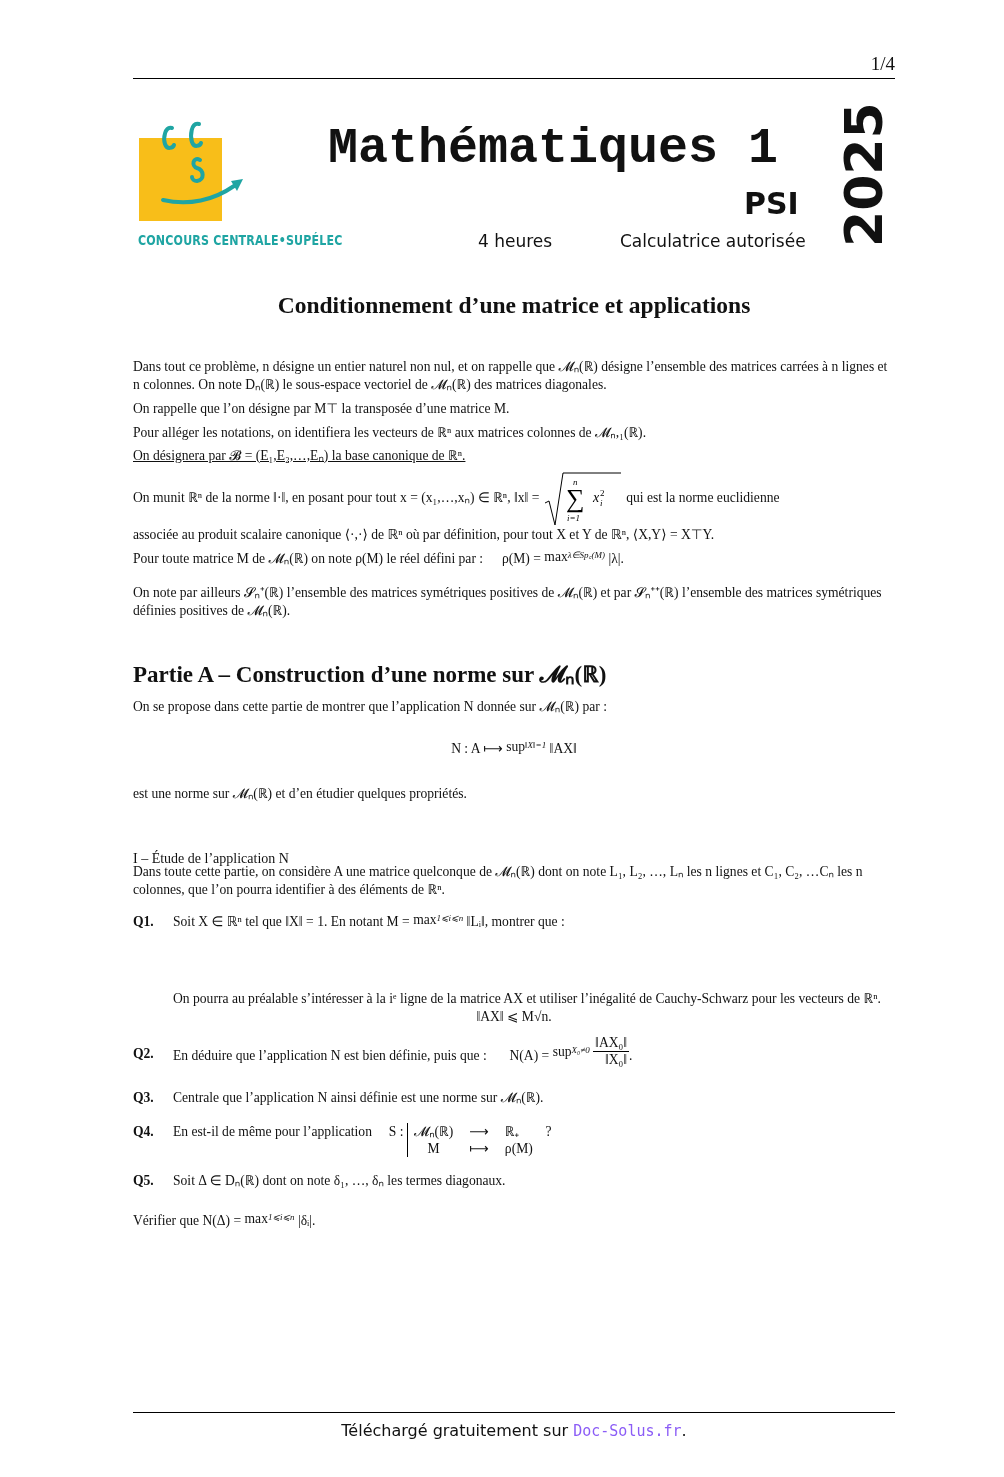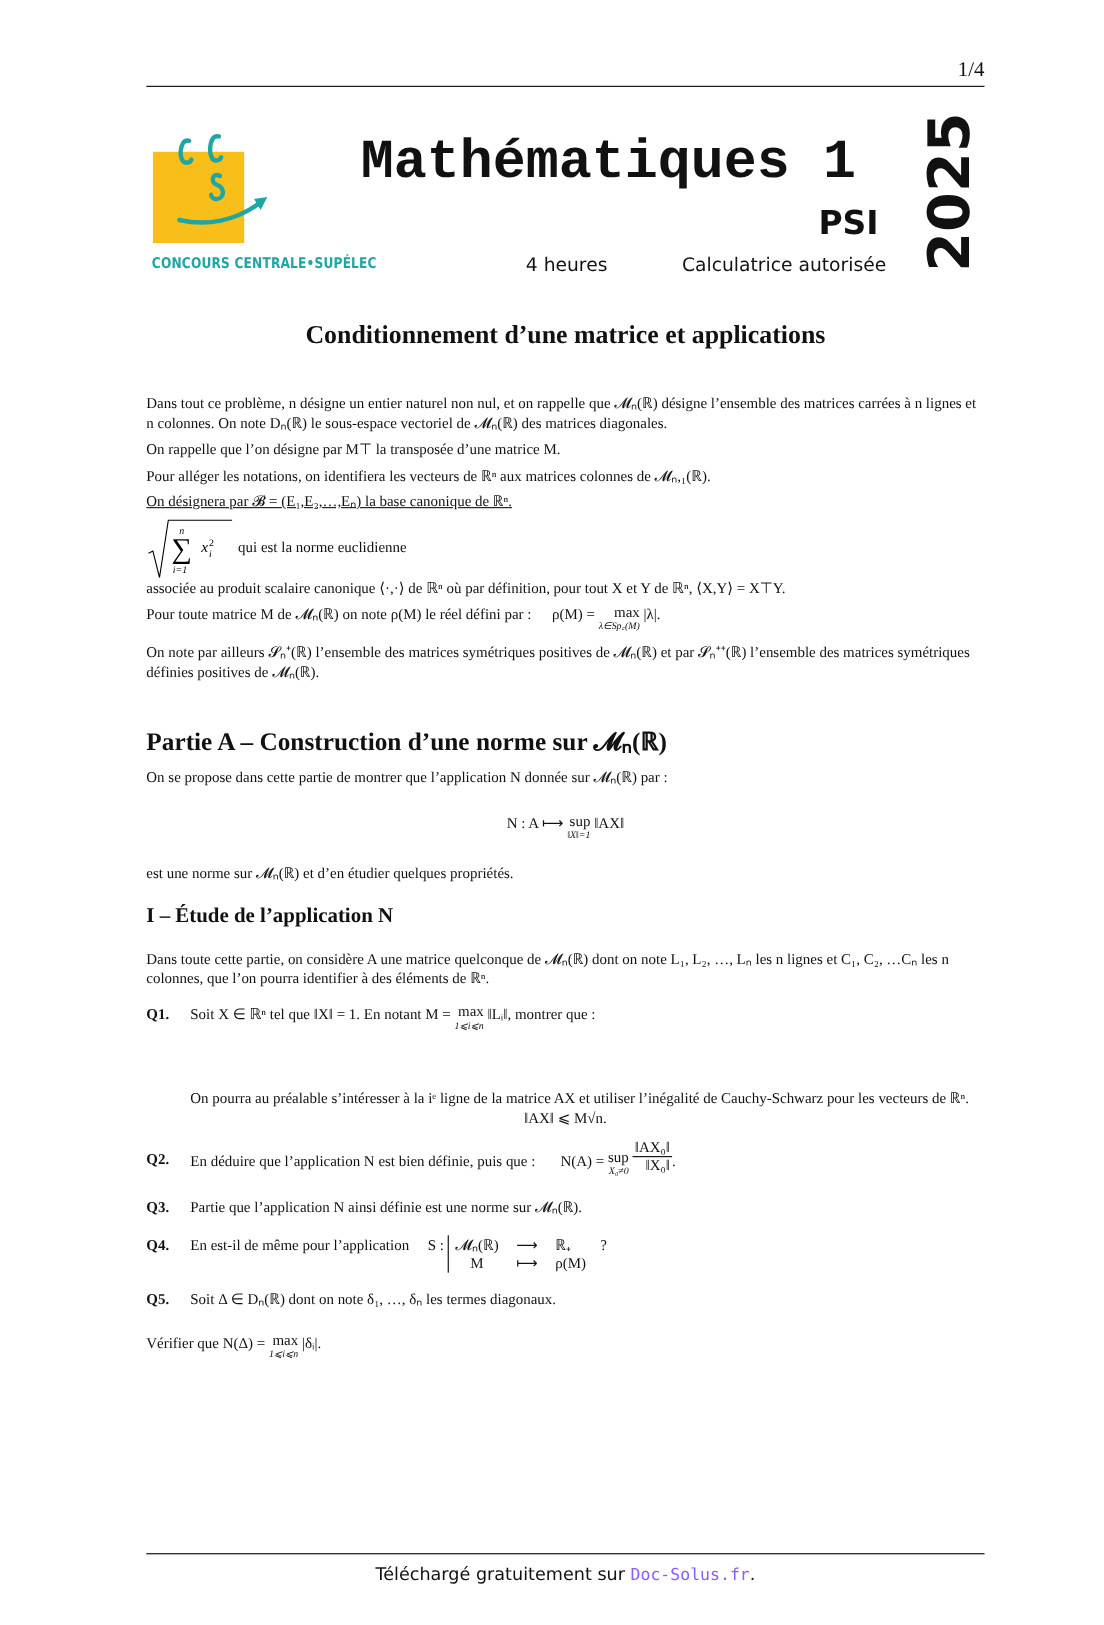--- a/index.html
+++ b/index.html
@@ -24,27 +24,27 @@
   .calc { left: 620px; top: 231px; font-family: "DejaVu Sans", sans-serif; font-size: 17px; }
   .year { left: 838px; top: 247px; font-family: "DejaVu Sans", sans-serif; font-weight: bold; font-size: 52px; transform: rotate(-90deg); transform-origin: left top; letter-spacing: 0px; line-height: 1; }
 
   .subject { left: 0; width: 1028px; top: 292px; text-align: center; font-family: "Liberation Serif", serif; font-weight: bold; font-size: 23.5px; }
 
   .body { left: 133px; width: 762px; font-family: "Liberation Serif", serif; font-size: 13.6px; line-height: 18px; }
   .body p { margin: 0; }
   .center { text-align: center; }
 
   .part-head { left: 133px; top: 657px; font-family: "Liberation Serif", serif; font-weight: bold; font-size: 23px; }
-  .sec-head { left: 133px; top: 822px; font-family: "Liberation Serif", serif; font-weight: bold; font-size: 19px; }
+  .sec-head { left: 133px; top: 851px; font-family: "Liberation Serif", serif; font-weight: normal; font-size: 14px; }
 
   .q { position: absolute; left: 133px; width: 762px; font-family: "Liberation Serif", serif; font-size: 13.6px; line-height: 18px; }
   .qlabel { position: absolute; left: 0; top: 0; font-weight: bold; }
   .qtext { position: absolute; left: 40px; top: 0; right: 0; }
 
-  .lim { display: inline-flex; flex-direction: column; align-items: flex-end; vertical-align: top; line-height: 1; }
+  .lim { display: inline-flex; flex-direction: row; align-items: flex-start; vertical-align: top; line-height: 1; }
   .lim .op { font-style: normal; }
   .lim .sub { font-size: 9px; font-style: italic; margin-top: 1px; }
 
   .frac { display: inline-flex; flex-direction: column; align-items: flex-end; vertical-align: middle; line-height: 1.2; }
   .frac .num { border-bottom: 1px solid #000; padding: 0 2px; }
   .frac .den { padding: 0 2px; }
 
   .foot-rule { left: 133px; top: 1412px; width: 762px; border-top: 1.3px solid #000; }
   .footer { left: 0; width: 1028px; top: 1421px; text-align: center; font-family: "DejaVu Sans", sans-serif; font-size: 16px; }
   .footer a { color: #8b5cf6; text-decoration: none; font-family: "DejaVu Sans Mono", monospace; font-size: 15px; }
@@ -85,20 +85,21 @@
   <p>On rappelle que l’on désigne par M⊤ la transposée d’une matrice M.</p>
 </div>
 <div class="abs body" style="top:424px;">
   <p>Pour alléger les notations, on identifiera les vecteurs de ℝⁿ aux matrices colonnes de 𝓜ₙ,₁(ℝ).</p>
 </div>
 <div class="abs body" style="top:447px;text-decoration:underline;">
   <p>On désignera par 𝓑 = (E₁,E₂,…,Eₙ) la base canonique de ℝⁿ.</p>
 </div>
 
 <div class="abs body" style="top:489px;">
+  <span>On munit ℝⁿ de la norme ‖·‖, en posant pour tout x = (x₁,…,xₙ) ∈ ℝⁿ, ‖x‖ =</span>
   <span style="display:inline-block; position:relative; width:80px; height:18px; vertical-align:top;">
     <svg width="80" height="58" viewBox="0 0 80 58" style="position:absolute; left:0; top:-18px;">
       <polyline points="2,32 6,30 12,54 20,2 78,2" fill="none" stroke="#000" stroke-width="1"></polyline>
       <text x="30" y="14" font-size="9" font-style="italic" font-family="Liberation Serif, serif">n</text>
       <text x="23" y="36" font-size="26" font-family="Liberation Serif, serif">∑</text>
       <text x="24" y="50" font-size="9" font-style="italic" font-family="Liberation Serif, serif">i=1</text>
       <text x="50" y="31" font-size="14" font-style="italic" font-family="Liberation Serif, serif">x</text>
       <text x="57" y="25" font-size="9" font-family="Liberation Serif, serif">2</text>
       <text x="57" y="35" font-size="9" font-style="italic" font-family="Liberation Serif, serif">i</text>
     </svg>
@@ -173,21 +174,21 @@
     </span>
     <span class="frac" style="margin-top:-10px;">
       <span class="num">‖AX₀‖</span>
       <span class="den">‖X₀‖</span>
     </span><span>.</span>
   </div>
 </div>
 
 <div class="q" style="top:1089px;">
   <span class="qlabel">Q3.</span>
-  <div class="qtext">Partie que l’application N ainsi définie est une norme sur 𝓜ₙ(ℝ).</div>
+  <div class="qtext">Centrale que l’application N ainsi définie est une norme sur 𝓜ₙ(ℝ).</div>
 </div>
 
 <div class="q" style="top:1123px;">
   <span class="qlabel">Q4.</span>
   <div class="qtext">
     <span>En est-il de même pour l’application</span>
     <span style="display:inline-block; width:10px;"></span>
     <span>S :</span>
     <span class="mapping">
       <span>𝓜ₙ(ℝ)</span>

